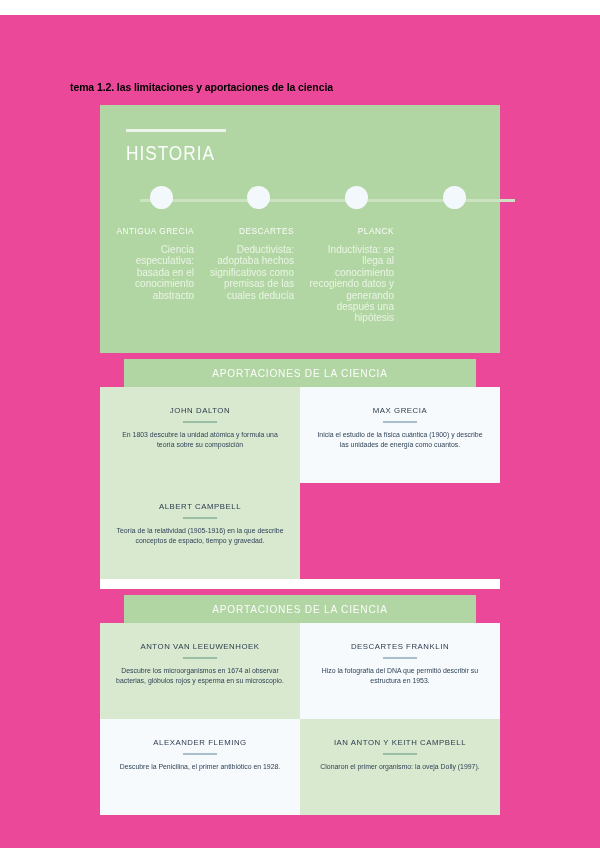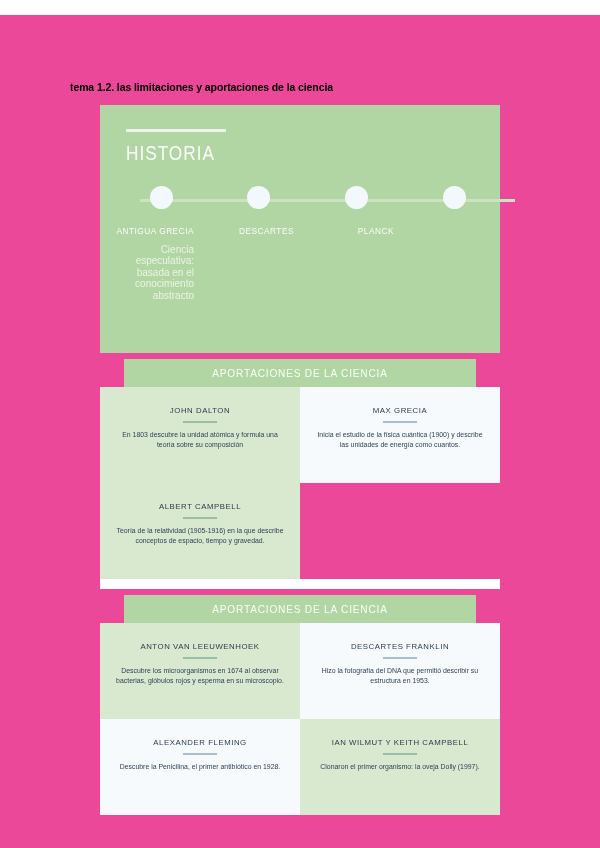--- a/index.html
+++ b/index.html
@@ -203,23 +203,25 @@
         <div class="timeline-dot d3"></div>
       </div>
 
       <div class="tl-cols">
         <div class="tl-col">
           <div class="tl-head">ANTIGUA GRECIA</div>
           <div class="tl-body">Ciencia especulativa: basada en el conocimiento abstracto</div>
         </div>
         <div class="tl-col">
           <div class="tl-head">DESCARTES</div>
+          <div class="tl-body">Deductivista: adoptaba hechos significativos como premisas de las cuales deducía</div>
         </div>
         <div class="tl-col">
           <div class="tl-head">PLANCK</div>
+          <div class="tl-body">Inductivista: se llega al conocimiento recogiendo datos y generando después una hipótesis</div>
         </div>
       </div>
     </div>
 
     <div class="section">
       <div class="banner">APORTACIONES DE LA CIENCIA</div>
       <div class="grid">
         <div class="card green">
           <div class="card-name">JOHN DALTON</div>
           <div class="card-rule"></div>
@@ -252,21 +254,21 @@
           <div class="card-name">DESCARTES FRANKLIN</div>
           <div class="card-rule"></div>
           <div class="card-text">Hizo la fotografía del DNA que permitió describir su estructura en 1953.</div>
         </div>
         <div class="card white">
           <div class="card-name">ALEXANDER FLEMING</div>
           <div class="card-rule"></div>
           <div class="card-text">Descubre la Penicilina, el primer antibiótico en 1928.</div>
         </div>
         <div class="card green">
-          <div class="card-name">IAN WILMUT Y KEITH CAMPBELL</div>
+          <div class="card-name">IAN ANTON Y KEITH CAMPBELL</div>
           <div class="card-rule"></div>
           <div class="card-text">Clonaron el primer organismo: la oveja Dolly (1997).</div>
         </div>
       </div>
     </div>
 
   </div>
 </div>
 
 </body></html>

